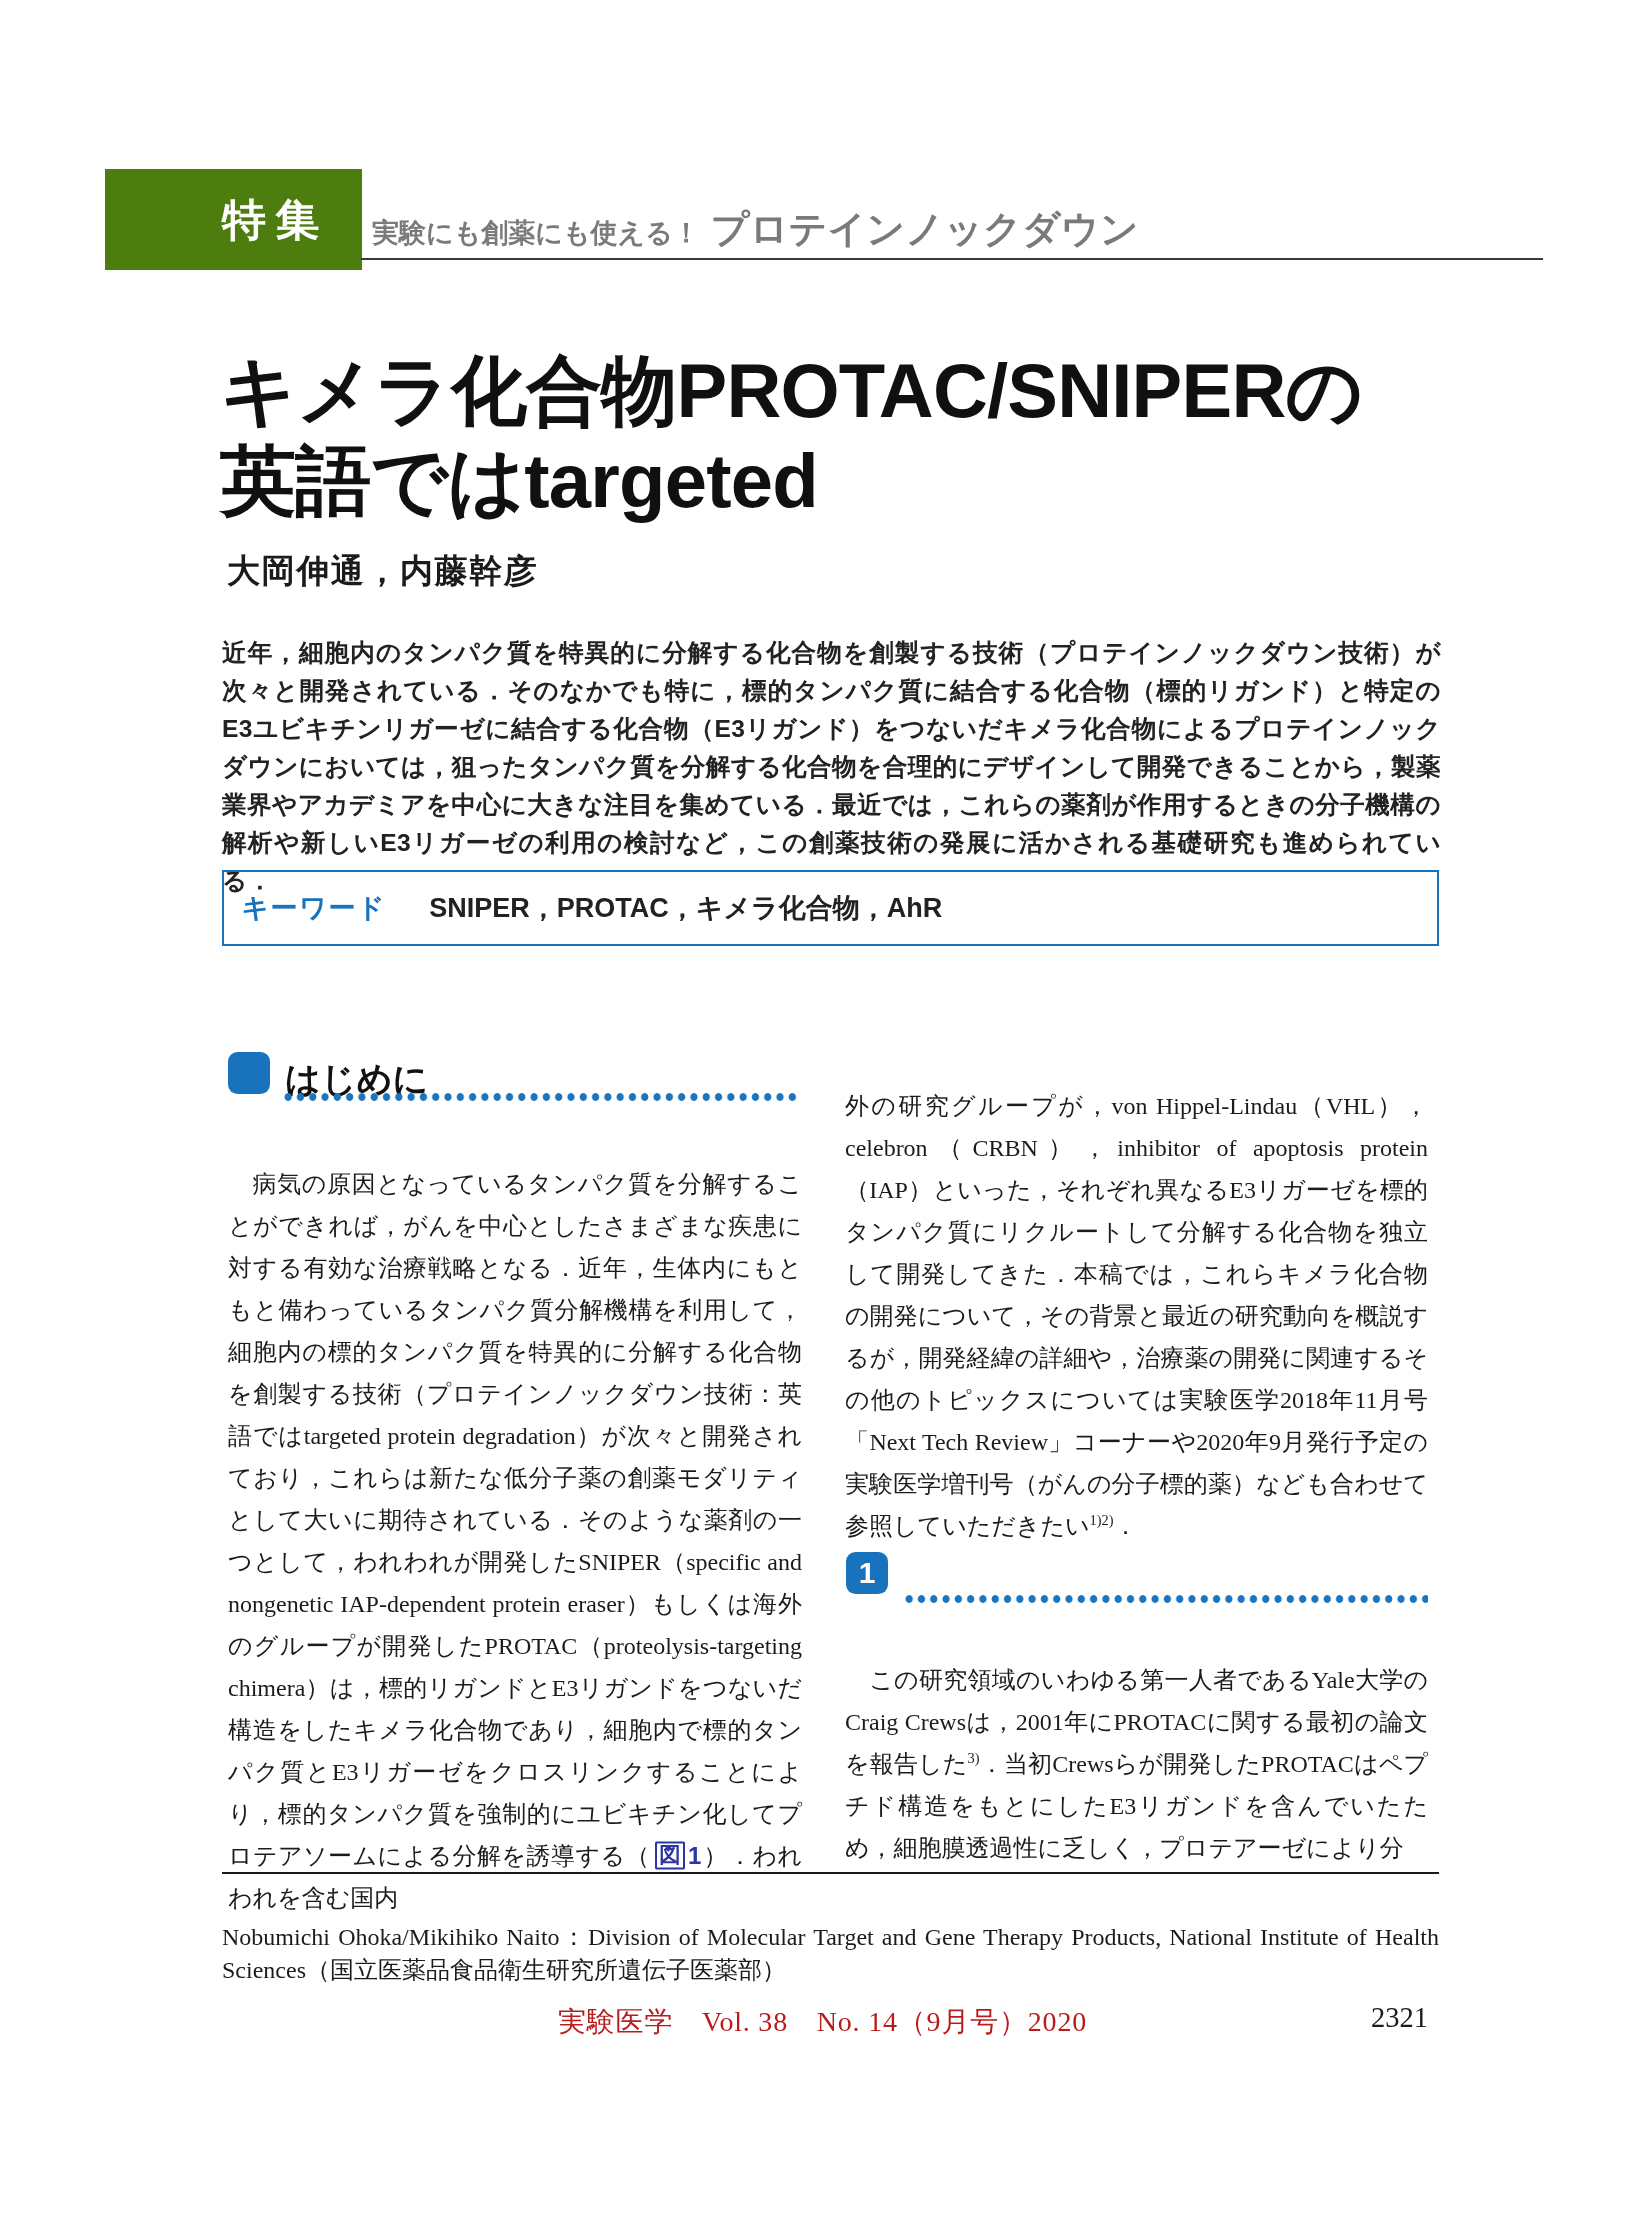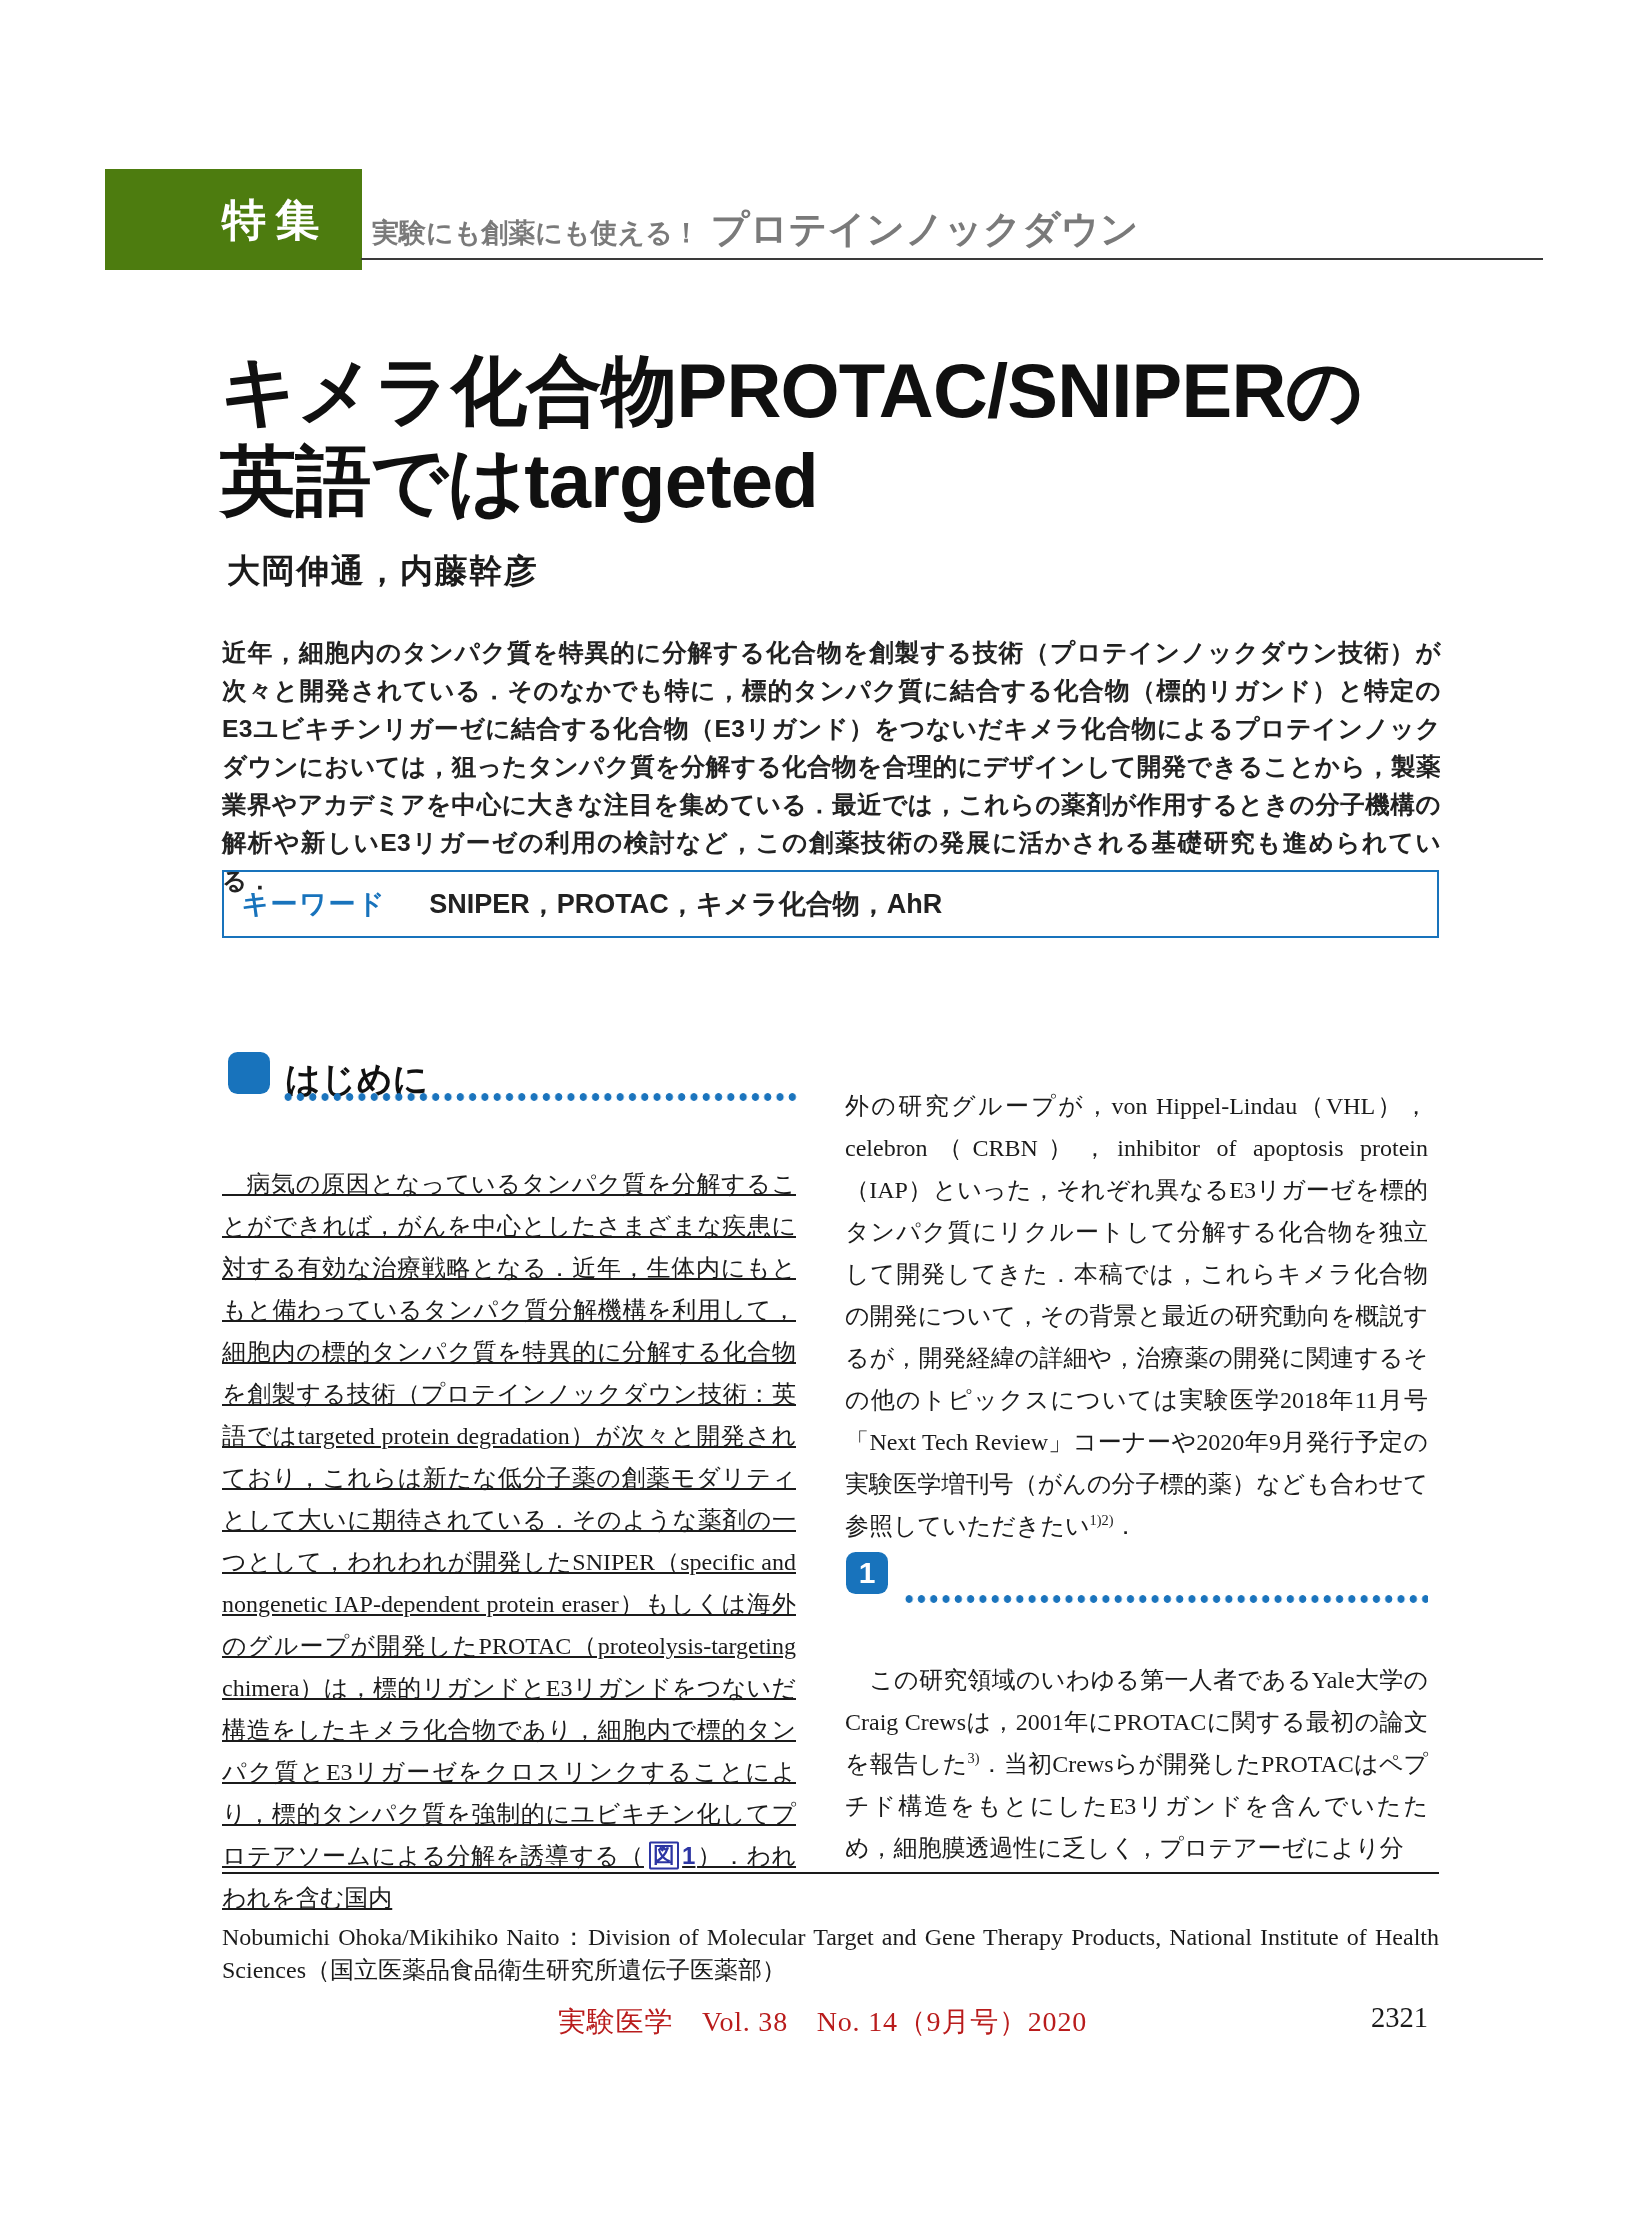--- a/index.html
+++ b/index.html
@@ -43,21 +43,21 @@
   }
 
   
   .abstract {
     position:absolute; left:222px; top:634px; width:1219px;
     font-family:"Liberation Sans","DejaVu Sans",sans-serif;
     font-weight:600; font-size:24.6px; line-height:38px; color:#222222;
     text-align:justify; letter-spacing:0.4px;
   }
   .keywords-box {
-    position:absolute; left:222px; top:870px; width:1217px; height:68px;
+    position:absolute; left:222px; top:870px; width:1217px; height:76px;
     border:2.4px solid #1873bc; box-sizing:border-box;
     display:flex; align-items:center; padding:0 17.4px; gap:43px;
   }
   .keywords-label {
     font-family:"Liberation Sans","DejaVu Sans",sans-serif;
     font-weight:700; font-size:27px; color:#1873bc; letter-spacing:1.6px; white-space:nowrap;
   }
   .keywords-value {
     font-family:"Liberation Sans","DejaVu Sans",sans-serif;
     font-weight:600; font-size:27px; color:#222222; white-space:nowrap;
@@ -79,21 +79,21 @@
     background-image:radial-gradient(circle, #1b74bd 3.3px, transparent 4px);
     background-size:12.3px 9.5px; background-repeat:repeat-x; background-position:0 center;
   }
 
   
   .bodytext {
     position:absolute; font-size:24px; line-height:42px; text-align:justify;
     color:#1b1b1b;
     margin-top:31px;
   }
-  .col-left  { left:222px;  width:574px;text-decoration:underline; }
+  .col-left  { left:228px;  width:574px; }
   .col-right { left:845px; width:583px; }
 
   .seg-sup { vertical-align:super; font-size:60%; line-height:0; }
   .seg-figbox {
     display:inline-block; border:2.4px solid #2c35a3; color:#2c35a3;
     font-family:"Liberation Sans","DejaVu Sans",sans-serif; font-weight:700;
     font-size:21.4px; line-height:1.05; padding:0.8px 2.4px; margin:0 3.2px 0 4.8px;
     transform:translateY(-1.6px); border-radius:1.6px;
   }
   .seg-figno {

